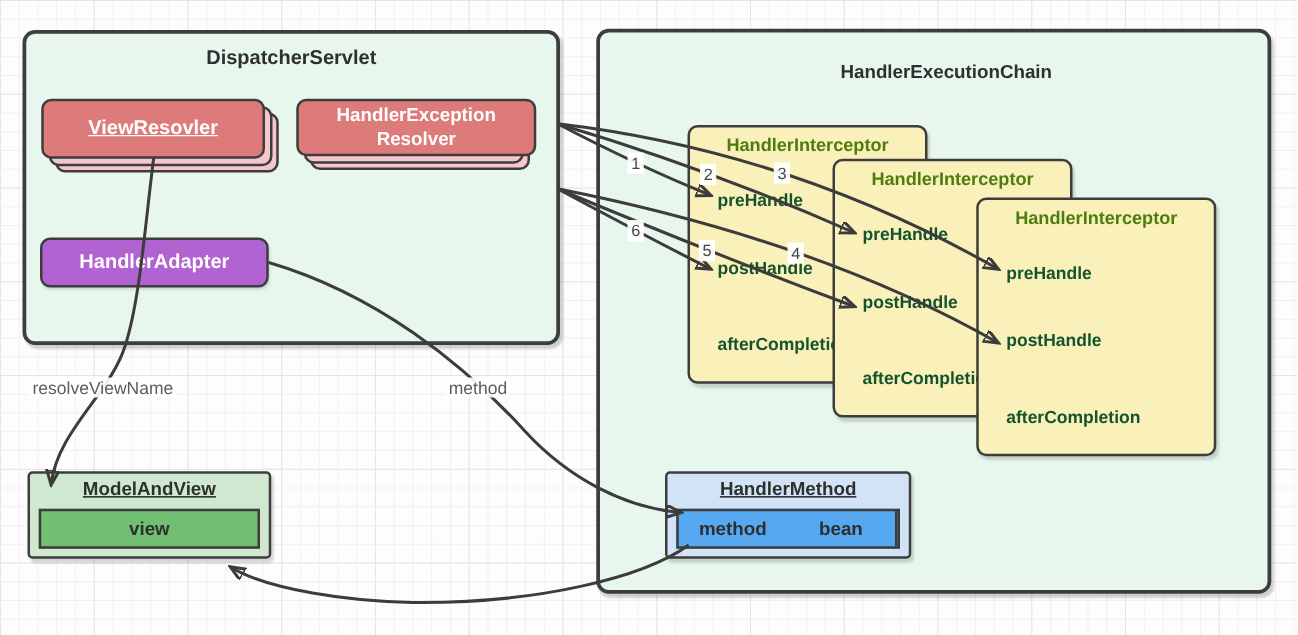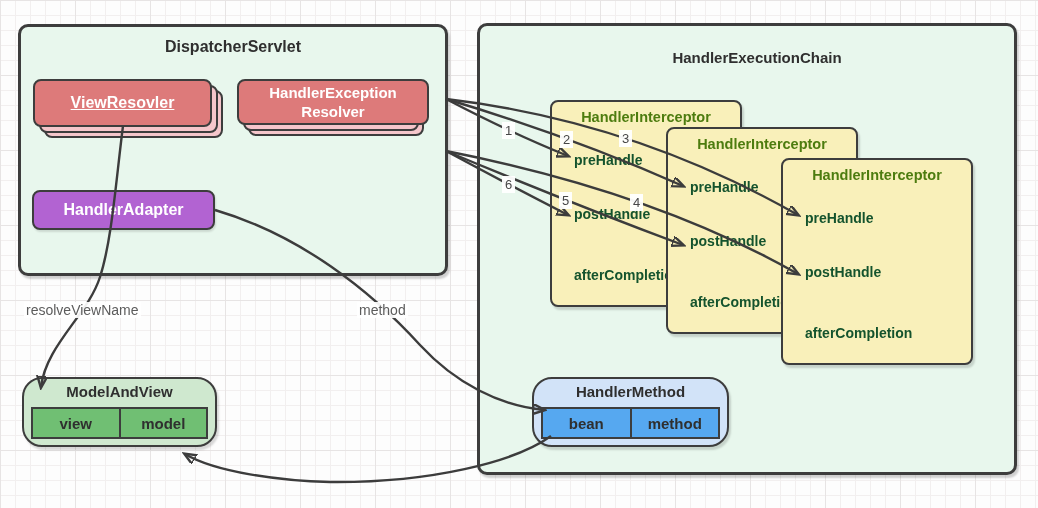--- a/index.html
+++ b/index.html
@@ -45,22 +45,22 @@
   }
   .i1{left:550px;top:100px;z-index:2;}
   .i2{left:666px;top:127px;z-index:3;}
   .i3{left:781px;top:158px;z-index:4;}
   .int-title{text-align:center;padding-top:7px;font-weight:bold;font-size:14.5px;color:#4d7c0f;white-space:nowrap;}
   .method{position:absolute;left:22px;font-weight:bold;font-size:14px;color:#14532d;white-space:nowrap;}
   .m-pre{top:50px;}
   .m-post{top:104px;}
   .m-after{top:165px;}
   
-  .record{position:absolute;border:2.5px solid #3d3d3d;border-radius:20px;box-sizing:border-box;
-    box-shadow:2px 3px 2px rgba(0,0,0,0.15);z-index:3;}
+  .record{position:absolute;border:2.5px solid #3d3d3d;border-radius:4px;box-sizing:border-box;
+    box-shadow:2px 3px 2px rgba(0,0,0,0.15);z-index:3;text-decoration:underline;}
   .hm{left:532px;top:377px;width:197px;height:70px;background:#d2e3f8;}
   .mav{left:22px;top:377px;width:195px;height:70px;background:#cfe8cf;}
   .record-title{text-align:center;font-weight:bold;font-size:15px;color:#2f2f2f;padding-top:4px;}
   .record-cells{position:absolute;left:7px;right:7px;top:28px;bottom:6px;display:flex;
     border:2px solid #3d3d3d;box-sizing:border-box;}
   .hm .record-cells{background:#56a8f0;}
   .mav .record-cells{background:#70bf73;}
   .cell{flex:1;display:flex;align-items:center;justify-content:center;font-weight:bold;font-size:15px;color:#2f2f2f;}
   .cell-first{border-right:2px solid #3d3d3d;}
   
@@ -125,30 +125,29 @@
   <div class="interceptor i3">
     <div class="int-title">HandlerInterceptor</div>
     <div class="method m-pre">preHandle</div>
     <div class="method m-post">postHandle</div>
     <div class="method m-after">afterCompletion</div>
   </div>
 
   <div class="record hm">
     <div class="record-title">HandlerMethod</div>
     <div class="record-cells">
+      <div class="cell">method</div>
       <div class="cell cell-first">bean</div>
-      <div class="cell">method</div>
     </div>
   </div>
 
   <div class="record mav">
     <div class="record-title">ModelAndView</div>
     <div class="record-cells">
-      <div class="cell cell-first">view</div>
-      <div class="cell">model</div>
+      <div class="cell">view</div>
     </div>
   </div>
 
   <svg class="edges" viewBox="0 0 1038 508">
     <defs>
       <marker id="arrowhead" markerUnits="userSpaceOnUse" markerWidth="14" markerHeight="12" refX="11" refY="5" orient="auto">
         <path d="M 0 0 L 12 5 L 0 10 Z" fill="#3c3c3c"></path>
       </marker>
     </defs>
     <path d="M 446 99 Q 511 133 568 156" marker-end="url(#arrowhead)"></path>

